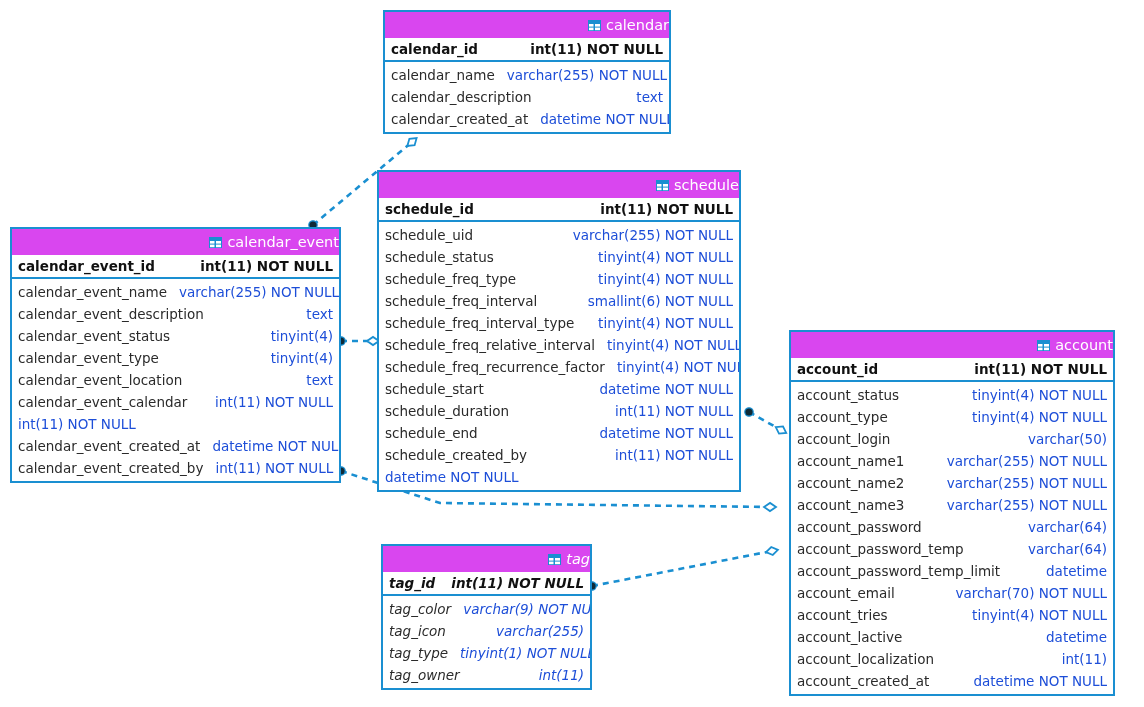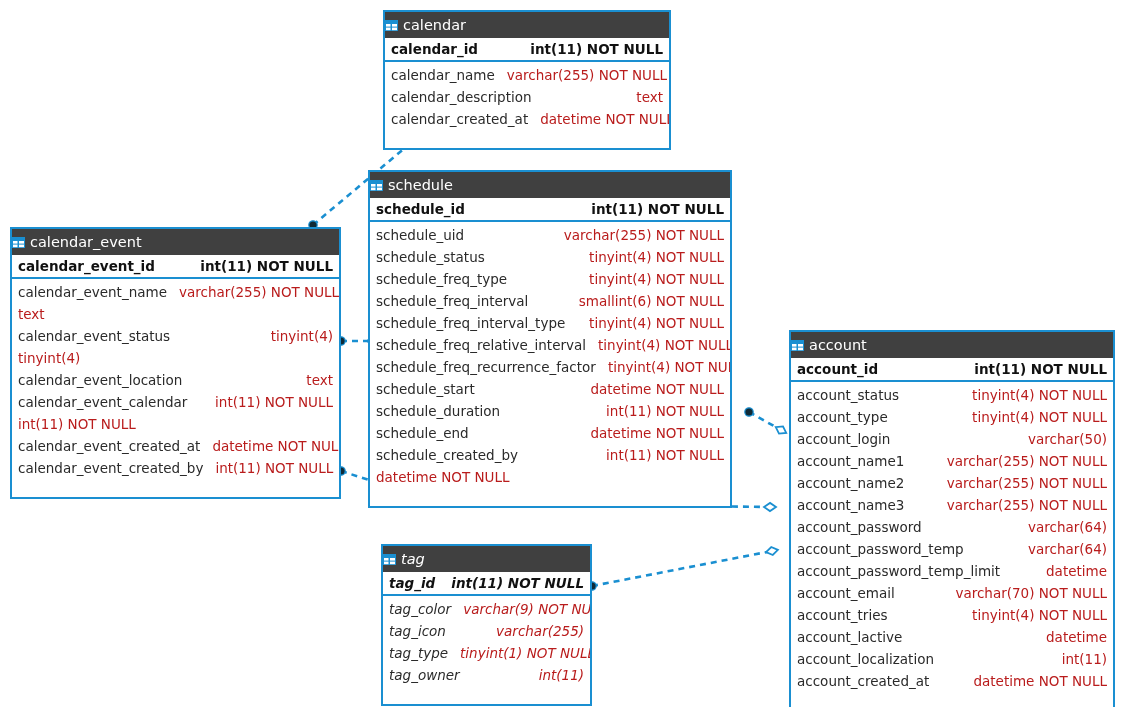--- a/index.html
+++ b/index.html
@@ -38,25 +38,25 @@
   .table-box {
     position: absolute;
     z-index: 2;
     background: #ffffff;
     border: 2px solid #1a8fd1;
     box-sizing: border-box;
     overflow: hidden;
   }
 
   .table-header {
-    background: #404040;
+    background: #d946ef;
     color: #ffffff;
     height: 26px;
     line-height: 26px;
-    text-align: left;
+    text-align: right;
     font-size: 14.5px;
     white-space: nowrap;
     position: relative;
   }
 
   .table-icon {
     display: inline-block;
     width: 13px;
     height: 11px;
     vertical-align: -1px;
@@ -95,26 +95,26 @@
     color: #111111;
   }
 
   .col-name {
     text-align: left;
     padding-right: 12px;
   }
 
   .col-type {
     text-align: right;
-    color: #b91c1c;
+    color: #1d4ed8;
   }
 
   .rows-body {
     padding-top: 2px;
-    padding-bottom: 18px;
+    padding-bottom: 2px;
   }
 </style>
 </head>
 <body>
 
 <div id="canvas">
 
   <svg id="links-layer" width="1144" height="707" viewBox="0 0 1144 707">
     <g id="links-group">
         <polyline points="313,225 412,142" fill="none" stroke="#1a8fd1" stroke-width="2.6" stroke-dasharray="6 5" stroke-linecap="butt"></polyline>
@@ -156,21 +156,21 @@
           <div class="row">
             <span class="col-name">calendar_description</span>
             <span class="col-type">text</span>
           </div>
           <div class="row">
             <span class="col-name">calendar_created_at</span>
             <span class="col-type">datetime NOT NULL</span>
           </div>
         </div>
       </div>
-      <div class="table-box" style="left: 368px; top: 170px; width: 364px;">
+      <div class="table-box" style="left: 377px; top: 170px; width: 364px;">
         <div class="table-header"><span class="table-icon"><svg viewBox="0 0 13 11" width="13" height="11">
               <rect x="0" y="0" width="13" height="11" fill="#1a8fd1"></rect>
               <rect x="1" y="4" width="4.5" height="2.6" fill="#ffffff"></rect>
               <rect x="7" y="4" width="5" height="2.6" fill="#ffffff"></rect>
               <rect x="1" y="7.6" width="4.5" height="2.6" fill="#ffffff"></rect>
               <rect x="7" y="7.6" width="5" height="2.6" fill="#ffffff"></rect>
             </svg></span><span class="table-title">schedule</span></div>
         <div class="row pk-row">
           <span class="col-name">schedule_id</span>
           <span class="col-type">int(11) NOT NULL</span>
@@ -236,27 +236,29 @@
         <div class="row pk-row">
           <span class="col-name">calendar_event_id</span>
           <span class="col-type">int(11) NOT NULL</span>
         </div>
         <div class="rows-body">
           <div class="row">
             <span class="col-name">calendar_event_name</span>
             <span class="col-type">varchar(255) NOT NULL</span>
           </div>
           <div class="row">
+            <span class="col-name">calendar_event_description</span>
             <span class="col-type">text</span>
           </div>
           <div class="row">
             <span class="col-name">calendar_event_status</span>
             <span class="col-type">tinyint(4)</span>
           </div>
           <div class="row">
+            <span class="col-name">calendar_event_type</span>
             <span class="col-type">tinyint(4)</span>
           </div>
           <div class="row">
             <span class="col-name">calendar_event_location</span>
             <span class="col-type">text</span>
           </div>
           <div class="row">
             <span class="col-name">calendar_event_calendar</span>
             <span class="col-type">int(11) NOT NULL</span>
           </div>

